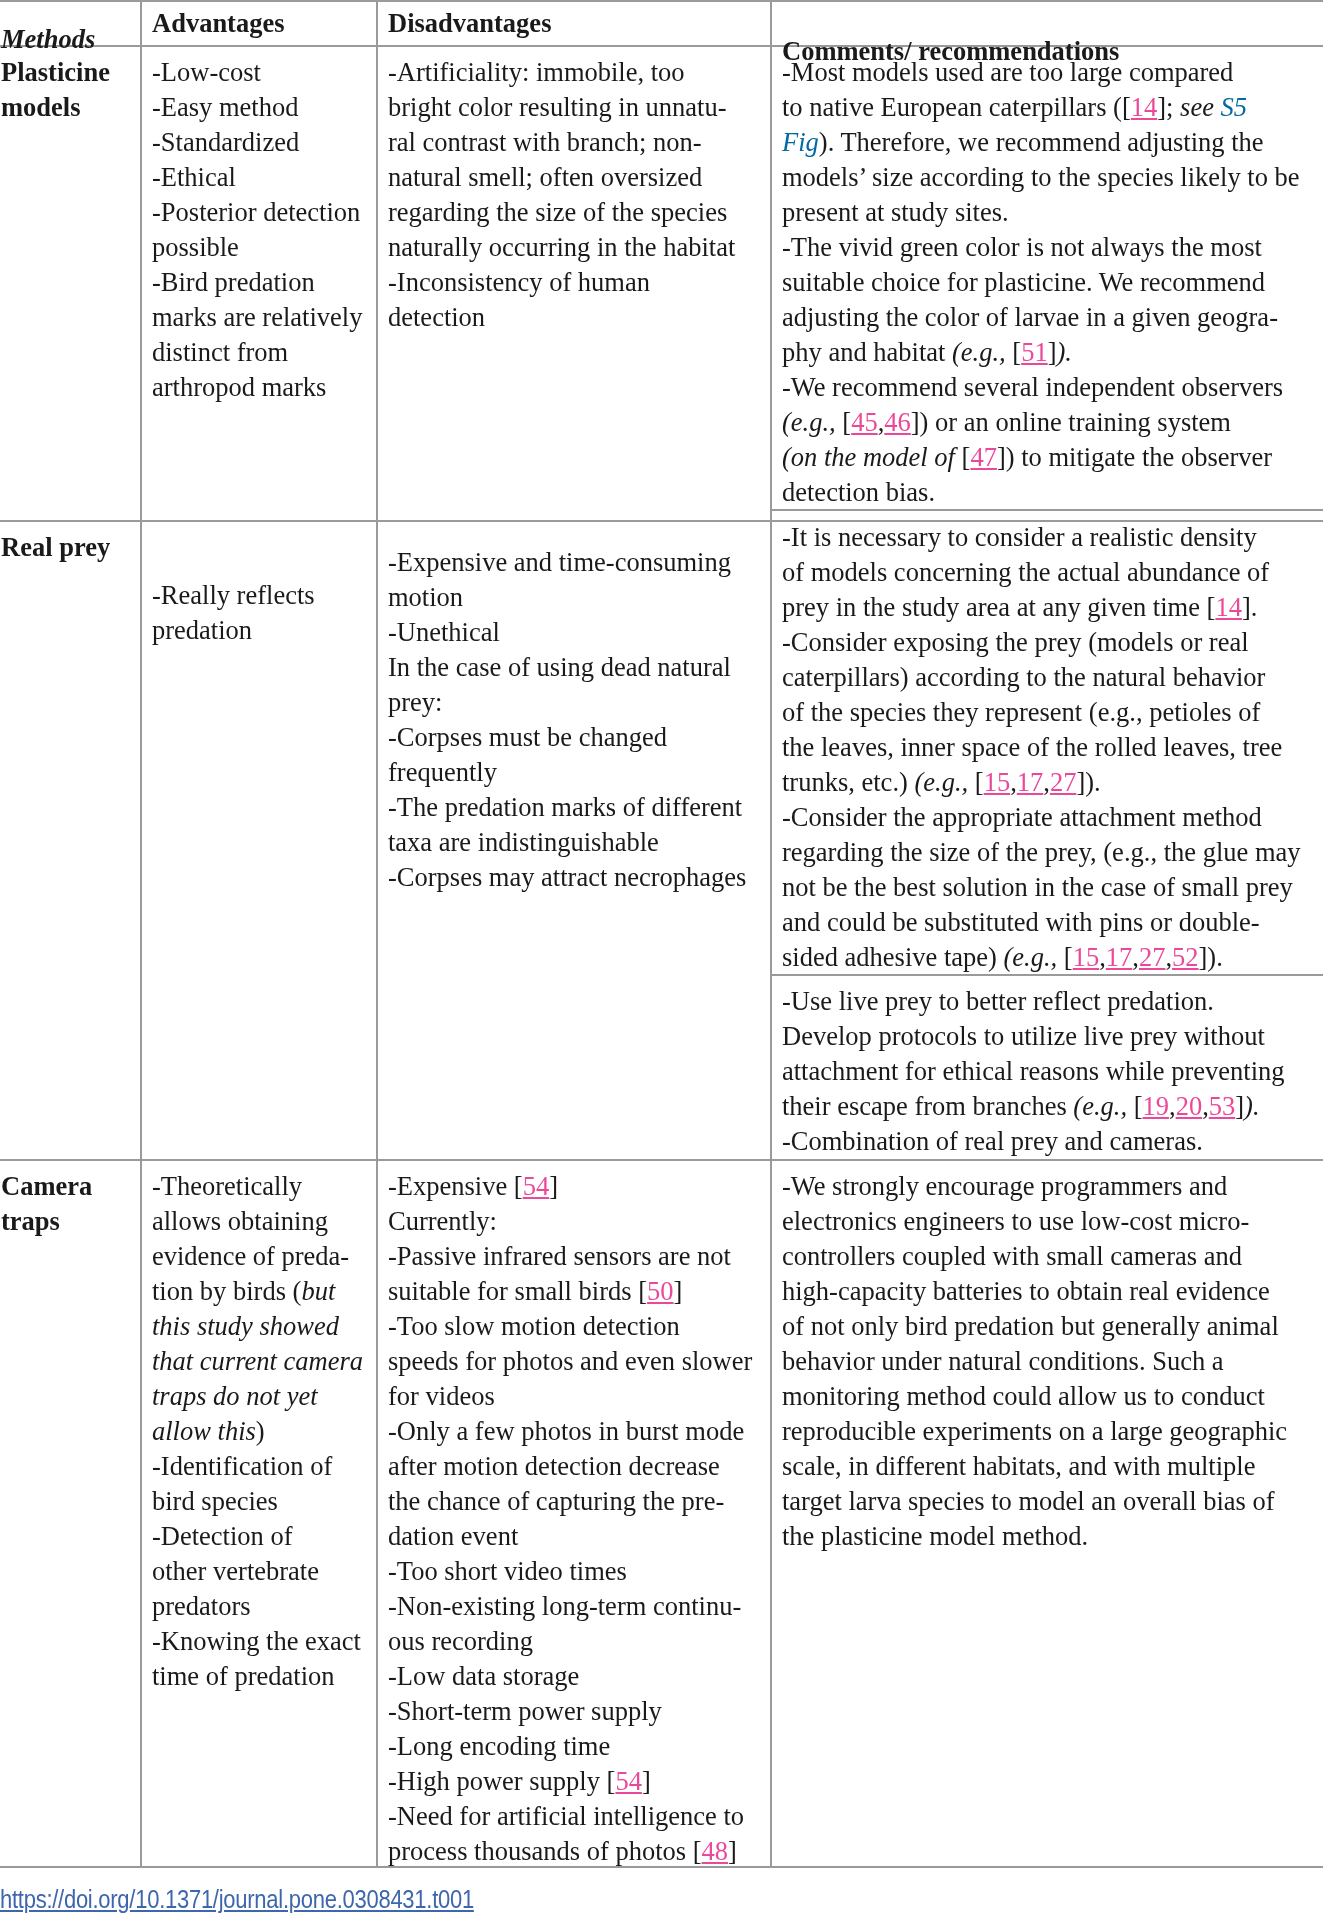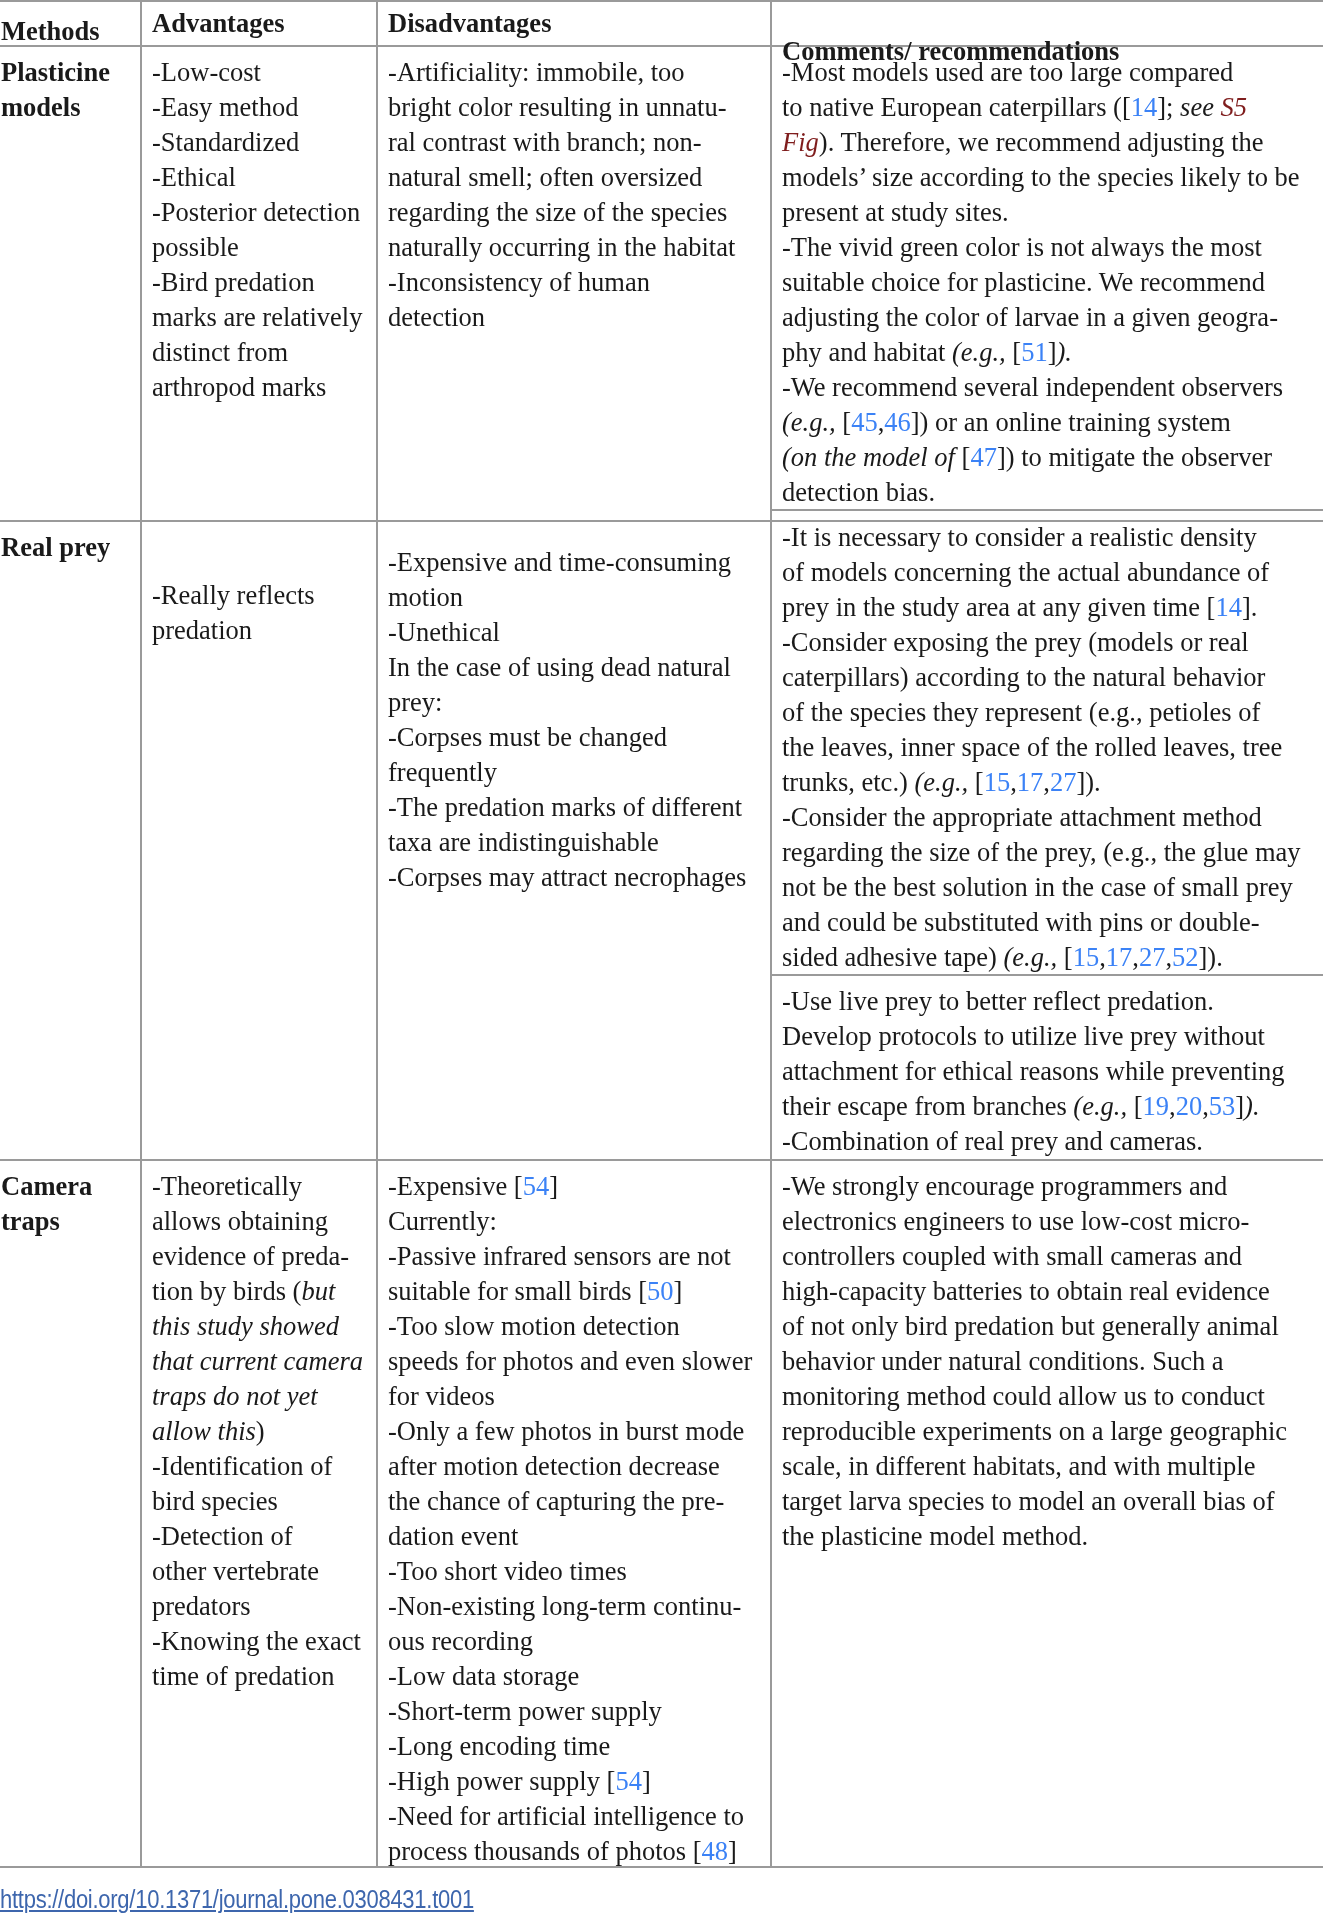--- a/index.html
+++ b/index.html
@@ -5,22 +5,22 @@
   html, body { margin: 0; padding: 0; background: #ffffff; }
   body { width: 1323px; height: 1920px; position: relative; overflow: hidden;
          font-family: "Liberation Serif", "DejaVu Serif", serif; color: #1a1a1a; }
   .tbl { position: absolute; left: 0; top: 0; width: 1323px; height: 1868px; }
   .hline { position: absolute; left: 0; height: 2px; background: #9a9a9a; }
   .vline { position: absolute; width: 2px; background: #9a9a9a; }
   .cell { position: absolute; font-size: 26.5px; line-height: 35px; box-sizing: border-box; }
   .hdr { font-weight: bold; font-size: 26.5px; line-height: 35px; }
   .method { font-weight: bold; }
   .line { display: block; white-space: nowrap; }
-  .ref { color: #3b82f6; }
-  .reflink { color: #7f1d1d; }
+  .ref { color: #ec4899; text-decoration: underline; }
+  .reflink { color: #0369a1; }
   em { font-style: italic; }
   .doi { position: absolute; left: 0; top: 1885px; font-family: "Liberation Sans", "DejaVu Sans", sans-serif;
          font-size: 25px; color: #3d66ad; text-decoration: underline; letter-spacing: -0.3px; transform: scaleX(0.88); transform-origin: left; }
 </style>
 </head>
 <body>
 
 <div class="tbl">
 
   <div class="hline" style="top:0;width:1323px;"></div>
@@ -28,21 +28,21 @@
   <div class="hline" style="top:520px;width:771px;"></div>
   <div class="hline" style="top:509px;left:771px;width:552px;"></div>
   <div class="hline" style="top:520px;left:771px;width:552px;"></div>
   <div class="hline" style="top:974px;left:771px;width:552px;"></div>
   <div class="hline" style="top:1159px;width:1323px;"></div>
   <div class="hline" style="top:1866px;width:1323px;"></div>
   <div class="vline" style="left:140px;top:0;height:1868px;"></div>
   <div class="vline" style="left:376px;top:0;height:1868px;"></div>
   <div class="vline" style="left:770px;top:0;height:1868px;"></div>
 
-  <div class="cell hdr" style="left:1px;top:14px;">Methods</div>
+  <div class="cell hdr" style="left:1px;top:22px;font-style:italic;">Methods</div>
   <div class="cell hdr" style="left:152px;top:6px;">Advantages</div>
   <div class="cell hdr" style="left:388px;top:6px;">Disadvantages</div>
   <div class="cell hdr" style="left:782px;top:6px;margin-top:28px;">Comments/ recommendations</div>
 
   <div class="cell method" style="left:1px;top:55px;">
     <span class="line">Plasticine</span>
     <span class="line">models</span>
   </div>
   <div class="cell plain" style="left:152px;top:55px;">
       <span class="line">-Low-cost</span>

